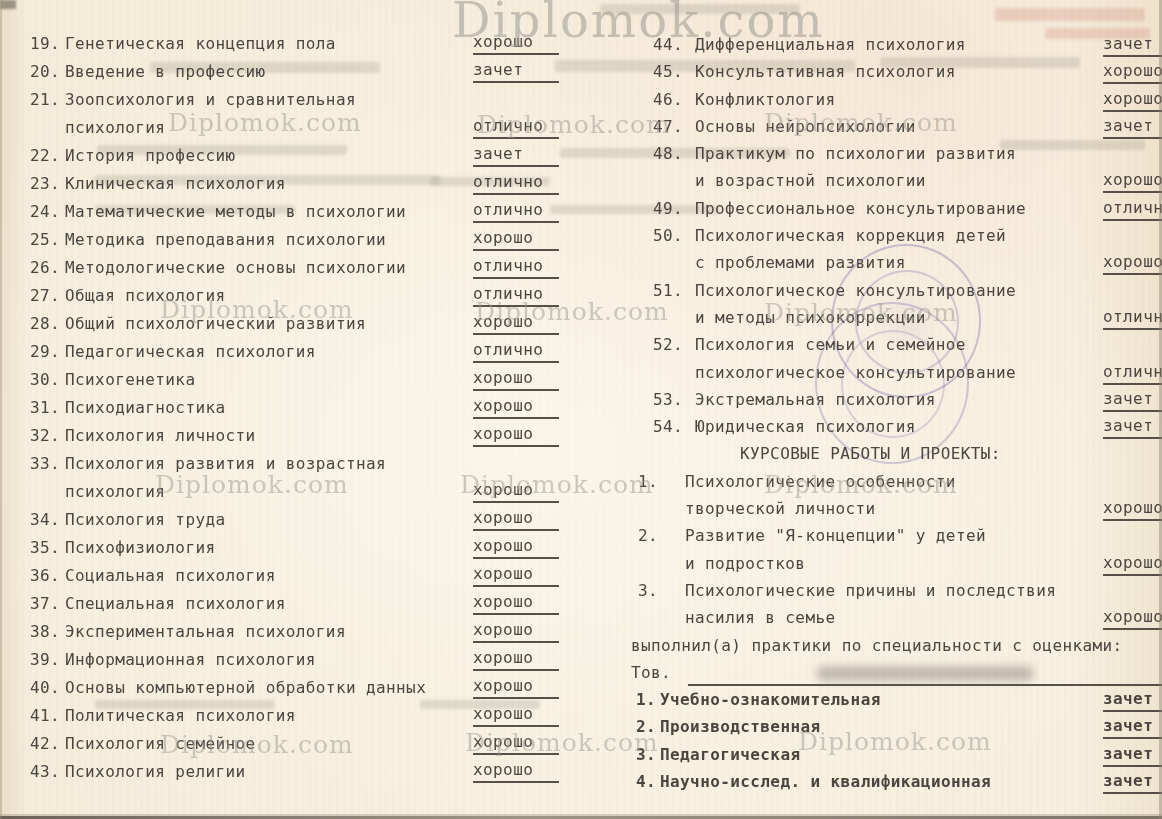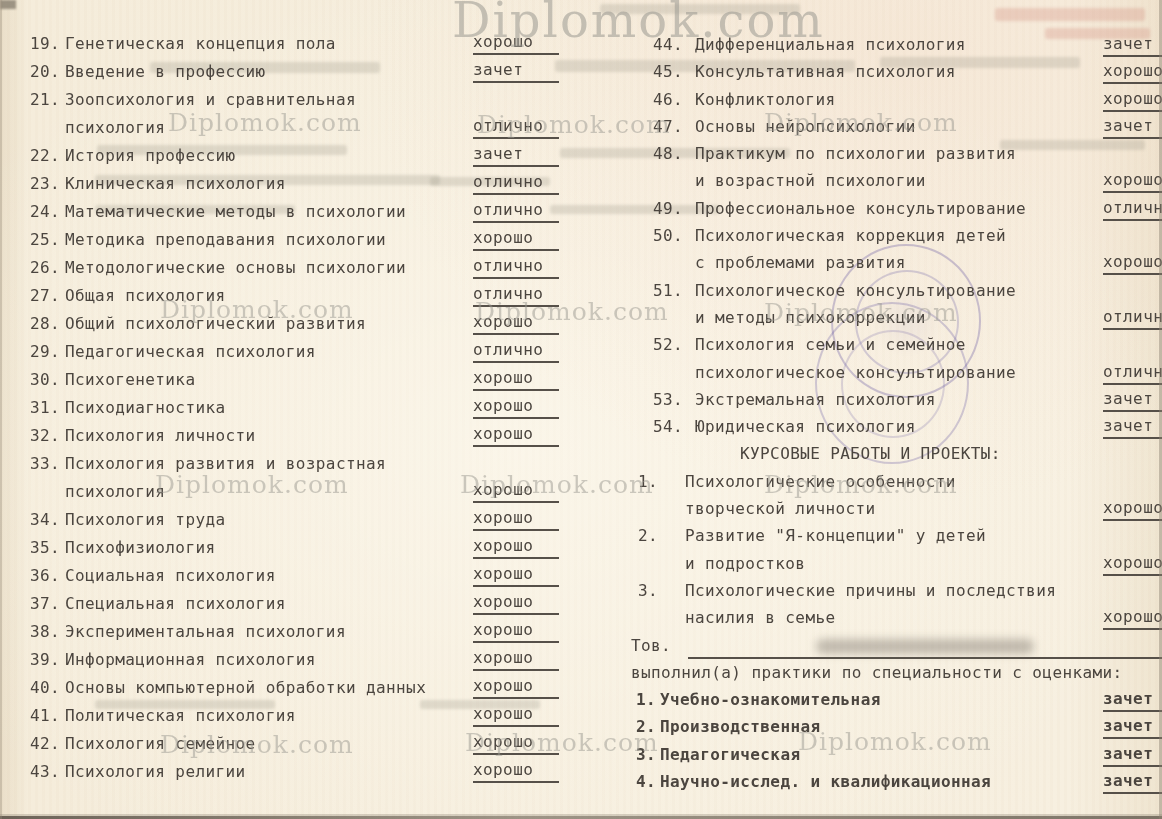--- a/index.html
+++ b/index.html
@@ -175,25 +175,25 @@
   </div>
   <div class="list coursework">
       <div class="line"><span class="num">1.</span><span class="title">Психологические особенности</span></div>
       <div class="line"><span class="num"></span><span class="title">творческой личности</span><span class="grade"><span>хорошо</span></span></div>
       <div class="line"><span class="num">2.</span><span class="title">Развитие "Я-концепции" у детей</span></div>
       <div class="line"><span class="num"></span><span class="title">и подростков</span><span class="grade"><span>хорошо</span></span></div>
       <div class="line"><span class="num">3.</span><span class="title">Психологические причины и последствия</span></div>
       <div class="line"><span class="num"></span><span class="title">насилия в семье</span><span class="grade"><span>хорошо</span></span></div>
     </div>
 
+  <div class="line">
+    <span>выполнил(а) практики по специальности с оценками:</span>
+  </div>
   <div class="line tov">
     <span class="tov-label">Тов.</span><span class="tov-rule"><span class="name-smudge"></span></span>
-  </div>
-  <div class="line">
-    <span>выполнил(а) практики по специальности с оценками:</span>
   </div>
   <div class="list practices">
       <div class="line"><span class="num">1.</span><span class="title">Учебно-ознакомительная</span><span class="grade"><span>зачет</span></span></div>
       <div class="line"><span class="num">2.</span><span class="title">Производственная</span><span class="grade"><span>зачет</span></span></div>
       <div class="line"><span class="num">3.</span><span class="title">Педагогическая</span><span class="grade"><span>зачет</span></span></div>
       <div class="line"><span class="num">4.</span><span class="title">Научно-исслед. и квалификационная</span><span class="grade"><span>зачет</span></span></div>
     </div>
 </div>
 
 <span class="wm wm-big">Diplomok.com</span>

